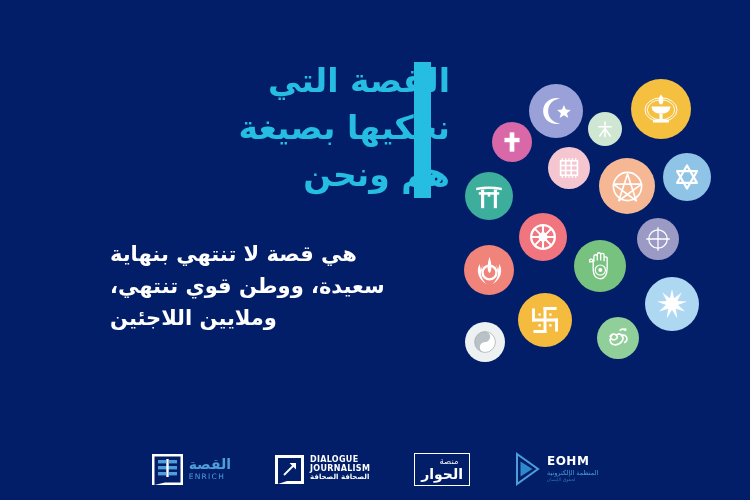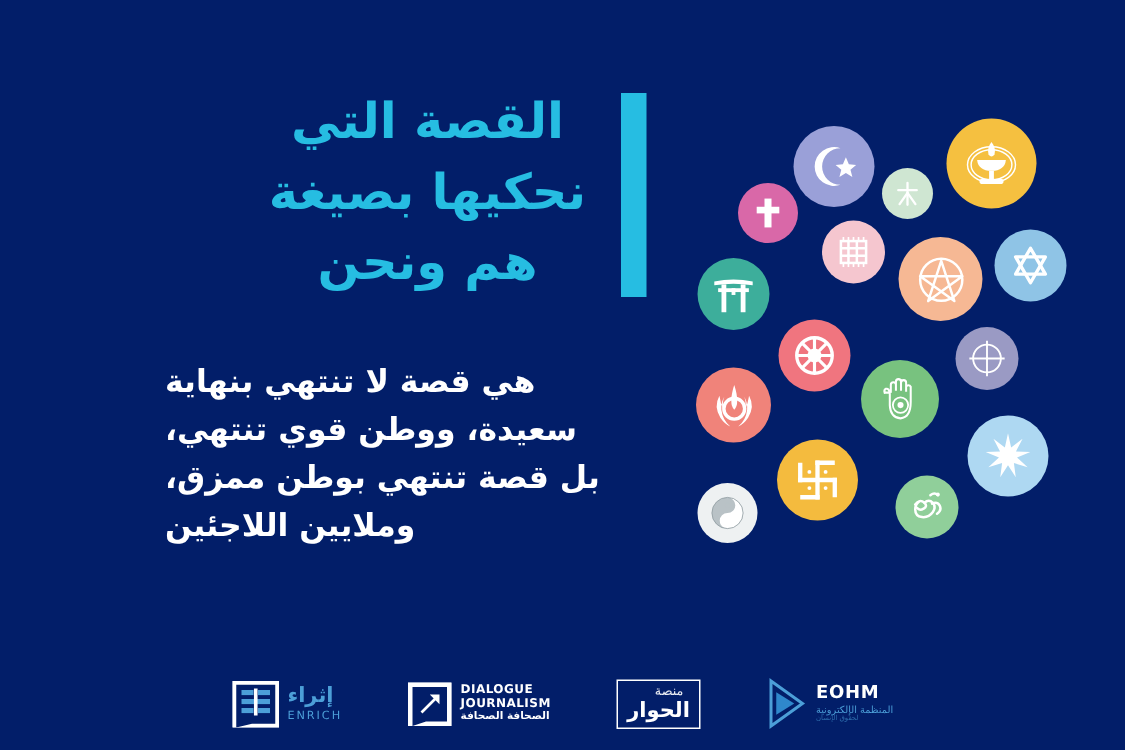--- a/index.html
+++ b/index.html
@@ -39,21 +39,21 @@
     background: #26bde2;
   }
   .headline-line {
     display: block;
     color: #26bde2;
     font-size: 33px;
     font-weight: bold;
     line-height: 1.42;
     letter-spacing: 0px;
     white-space: nowrap;
-    text-align: center;
+    text-align: right;
   }
 
   
   #body-block {
     position: absolute;
     top: 238px;
     right: 300px;
     width: 340px;
     direction: rtl;
     text-align: left;
@@ -223,21 +223,20 @@
 
   <div id="headline-block">
     <span class="headline-line">القصة التي</span>
     <span class="headline-line">نحكيها بصيغة</span>
     <span class="headline-line">هم ونحن</span>
   </div>
 
   <div id="body-block">
     <span class="body-line">هي قصة لا تنتهي بنهاية</span>
     <span class="body-line">سعيدة، ووطن قوي تنتهي،</span>
-    <span class="body-line">بل قصة تنتهي بوطن ممزق،</span>
     <span class="body-line">وملايين اللاجئين</span>
   </div>
 
   <div id="symbol-cluster">
       <div class="symbol-circle" style="left: 84px; top: 84px; width: 54px; height: 54px; background: rgb(154, 160, 216);">
     <svg width="36" height="36" viewBox="0 0 100 100">
       <path d="M62 16 A36 36 0 1 0 62 84 A29 29 0 1 1 62 16 Z" fill="#ffffff"></path>
       <path d="M72 33 L77.5 46 L91 47 L80.5 56 L84 69.5 L72 62 L60 69.5 L63.5 56 L53 47 L66.5 46 Z" fill="#ffffff"></path>
     </svg>
       </div>
@@ -411,21 +410,21 @@
           <rect x="0" y="0" width="29" height="29" fill="#ffffff"></rect>
           <path d="M3 3 H26 V26 H12 L3 29 Z" fill="#021e69"></path>
           <path d="M9 20 L20 9" stroke="#ffffff" stroke-width="1.8"></path>
           <path d="M14.5 8 L21 8 L21 14.5 Z" fill="#ffffff"></path>
         </svg>
       </div>
     </div>
 
     <div class="logo">
       <div class="enrich-text">
-        <span class="enrich-ar">إثراء</span>
+        <span class="enrich-ar">القصة</span>
         <span class="enrich-en">ENRICH</span>
       </div>
       <div class="enrich-mark">
         <svg width="31" height="31" viewBox="0 0 31 31">
           <rect x="0" y="0" width="31" height="31" fill="#ffffff"></rect>
           <path d="M2.5 2.5 H28.5 V28.5 H13 L2.5 31 Z" fill="#021e69"></path>
           <rect x="6" y="6" width="8" height="3.4" fill="#4c9fd8"></rect>
           <rect x="17" y="6" width="8" height="3.4" fill="#4c9fd8"></rect>
           <rect x="6" y="12" width="19" height="3.4" fill="#4c9fd8"></rect>
           <rect x="6" y="18" width="8" height="3.4" fill="#4c9fd8"></rect>

